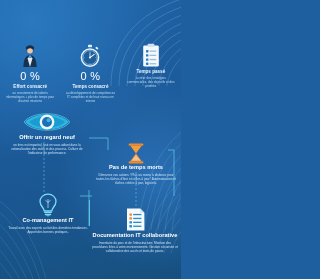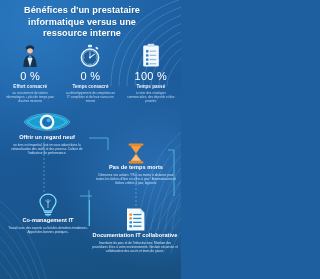--- a/index.html
+++ b/index.html
@@ -119,21 +119,20 @@
   <svg class="swoosh sw-br" viewBox="0 0 60 80">
     <g fill="none" stroke="#8fd0f0" stroke-width=".9" opacity=".5">
       <path d="M60 0 C34 12 16 40 8 80"></path>
       <path d="M60 10 C38 22 22 46 15 80"></path>
       <path d="M60 20 C42 32 28 52 22 80"></path>
       <path d="M60 32 C46 42 34 58 29 80"></path>
       <path d="M60 44 C50 52 40 64 36 80"></path>
     </g>
   </svg>
 
-  <div class="title">Bénéfices d'un prestataire informatique versus une ressource interne</div>
 
   <div class="stats">
 
     <div class="stat">
       <div class="ic">
         <svg width="20" height="24" viewBox="0 0 20 24">
           <ellipse cx="10" cy="5.2" rx="3.6" ry="3.9" fill="#1b3f63"></ellipse>
           <path d="M6.2 4.4 C6.2 1.6 13.8 1.6 13.8 4.4 L13.8 3.2 C13.8 1.2 6.2 1.2 6.2 3.2 Z" fill="#16324f"></path>
           <path d="M5.9 4.9 h8.2 v-1.3 c0-2.1-8.2-2.1-8.2 0 Z" fill="#15304c"></path>
           <ellipse cx="10" cy="6.8" rx="2.9" ry="2.6" fill="#f0c4a4"></ellipse>
@@ -184,21 +183,20 @@
             <rect x="5" y="19.6" width="2.4" height="2.4" rx=".4"></rect>
           </g>
           <g fill="#9dbdd6">
             <rect x="8.6" y="7.5" width="6.6" height="1.3"></rect>
             <rect x="8.6" y="11.7" width="6.6" height="1.3"></rect>
             <rect x="8.6" y="15.9" width="6.6" height="1.3"></rect>
             <rect x="8.6" y="20.1" width="6.6" height="1.3"></rect>
           </g>
         </svg>
       </div>
-      <div class="pct">100 %</div>
       <div class="lbl">Temps passé</div>
       <div class="sub">à créer des stratégies commerciales, des objectifs et des priorités</div>
     </div>
   </div>
 
   <svg class="paths" viewBox="0 0 181 279">
     <g fill="none" stroke="#5fd0ef" stroke-width=".8" opacity=".85">
       <path d="M89 138 L108 138 L108 150"></path>
       <path d="M89 190 L89 226"></path>
       <path d="M92 196 L80 196"></path>

